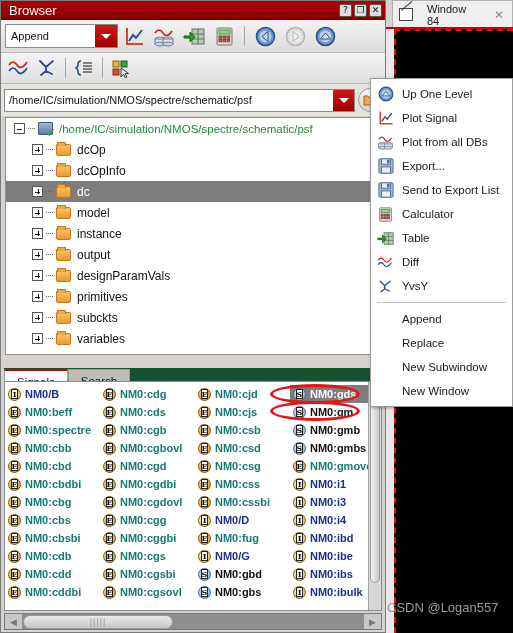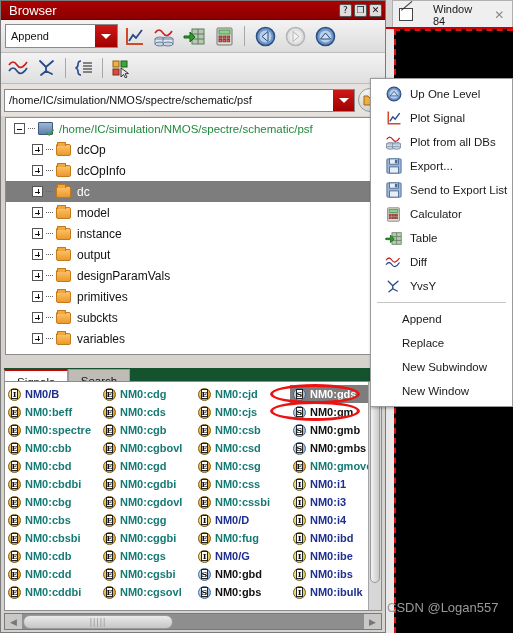--- a/index.html
+++ b/index.html
@@ -19,21 +19,21 @@
   }
   .rp-tabbar {
     position: absolute; left: 0; top: 0; width: 127px; height: 28px;
     background: #d4d4d4;
   }
   .rp-tab {
     position: absolute; left: 6px; top: 0px; height: 28px;
     padding: 0 8px 0 6px;
     background: #efefef;
     border: 1px solid #b0b0b0; border-bottom: none;
-    display: flex; align-items: center; gap: 20px;
+    display: flex; align-items: center; gap: 14px;
     font-size: 11px; color: #1a1a1a;
   }
   .rp-tab-ico {
     width: 14px; height: 13px; background: #fff;
     border: 1px solid #444; position: relative; flex: none;
   }
   .rp-tab-ico::after {
     content: ''; position: absolute; left: 1px; top: 1px;
     width: 14px; height: 1px; background: #333;
     transform: rotate(-40deg); transform-origin: left top;
@@ -277,21 +277,21 @@
   
   .ctxmenu {
     position: absolute; left: 370px; top: 78px; width: 143px;
     background: #ffffff; border: 1px solid #9b9b9b;
     box-shadow: 1px 1px 3px rgba(0,0,0,.35);
     padding: 3px 0;
     z-index: 50;
   }
   .mitem {
     height: 24px; display: flex; align-items: center;
-    font-size: 11.5px; color: #1a1a1a; padding-left: 14px; gap: 8px;
+    font-size: 11.5px; color: #1a1a1a; padding-left: 6px; gap: 8px;
   }
   .mitem .mico { width: 17px; height: 17px; flex: none; display:flex; align-items:center; justify-content:center;}
   .mitem.noicon { padding-left: 31px; }
   .msep { height: 1px; background: #c4c4c4; margin: 4px 6px; }
 
   svg { display: block; }
 </style>
 </head>
 <body>
 

